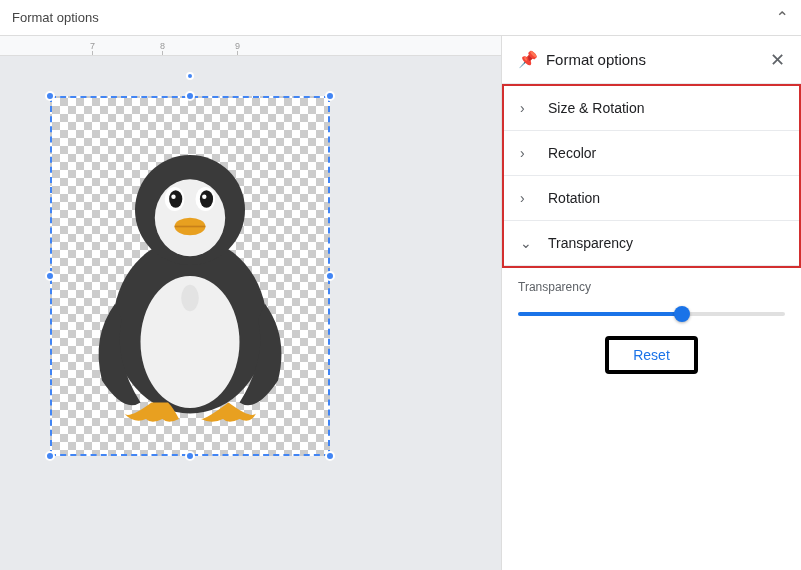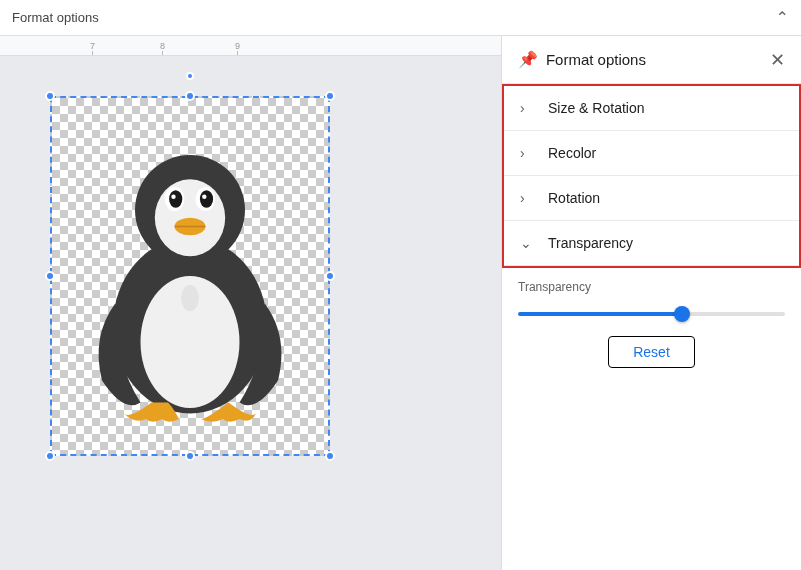--- a/index.html
+++ b/index.html
@@ -226,21 +226,21 @@
       font-size: 12px;
       color: #5f6368;
       margin-bottom: 8px;
     }
 
     .reset-btn {
       display: block;
       margin: 8px auto 4px;
       padding: 7px 24px;
       background: #fff;
-      border: 1px solid #000000;
+      border: 4px solid #000000;
       border-radius: 4px;
       font-size: 14px;
       color: #1a73e8;
       cursor: pointer;
       font-weight: 500;
     }
 
     input[type=range] {
       -webkit-appearance: none;
       width: 100%;

